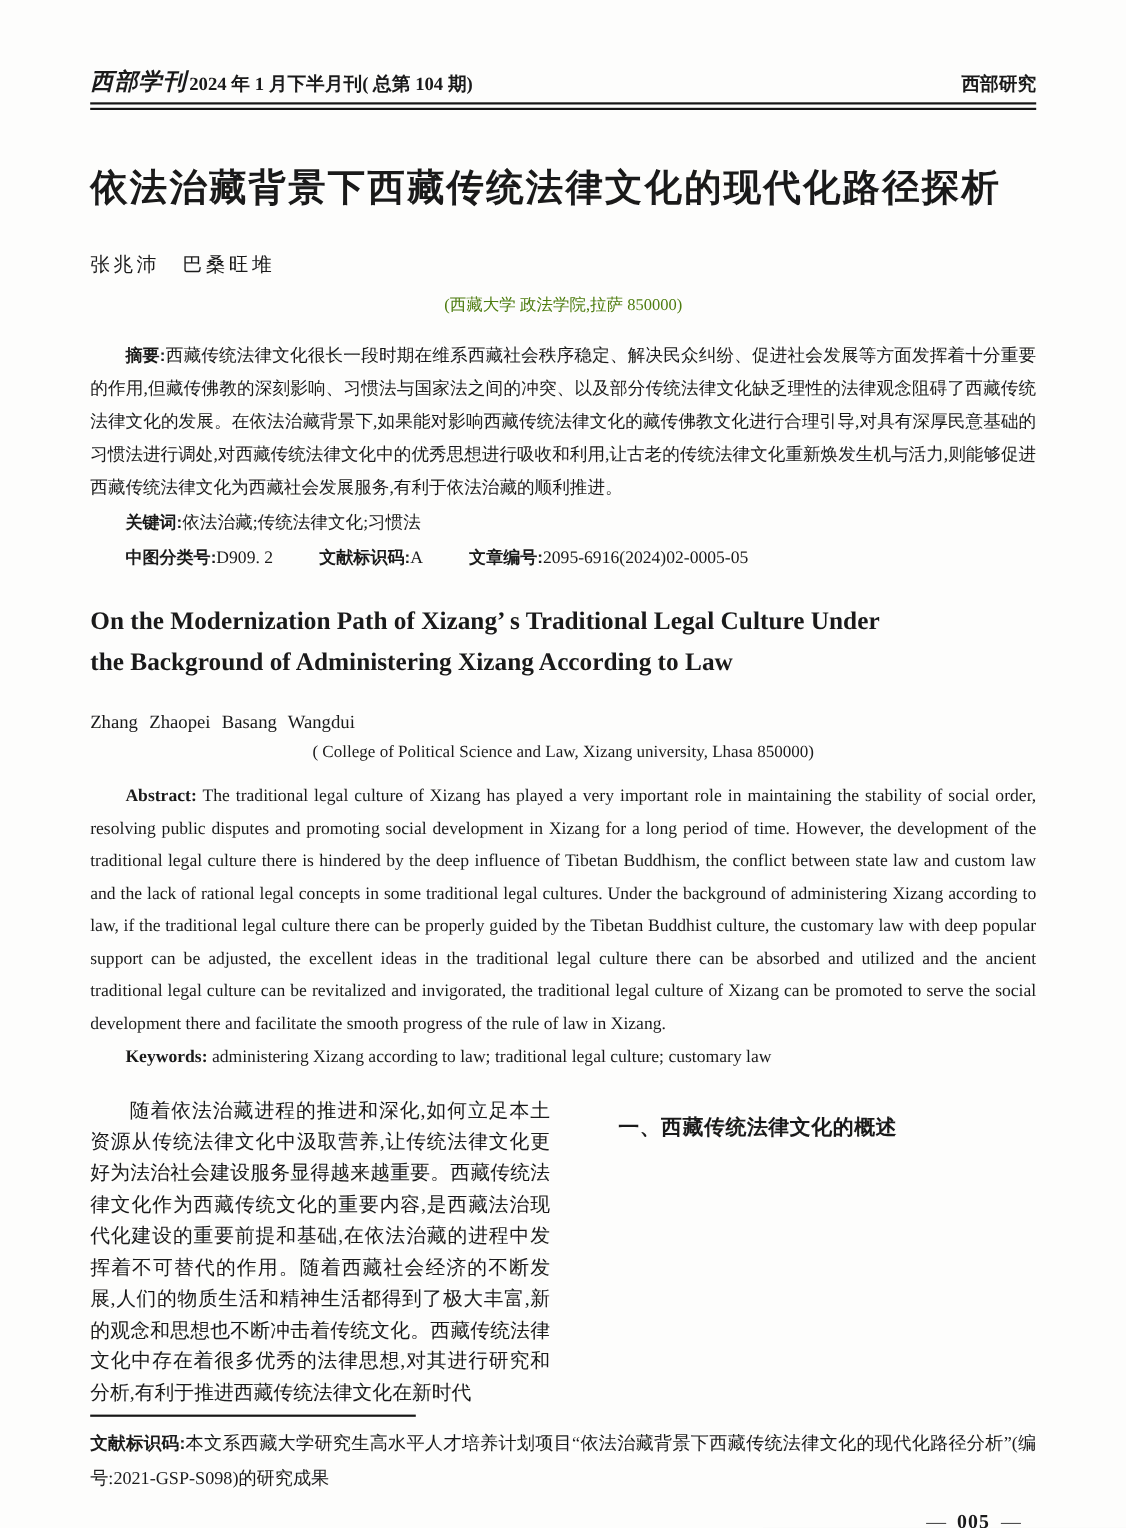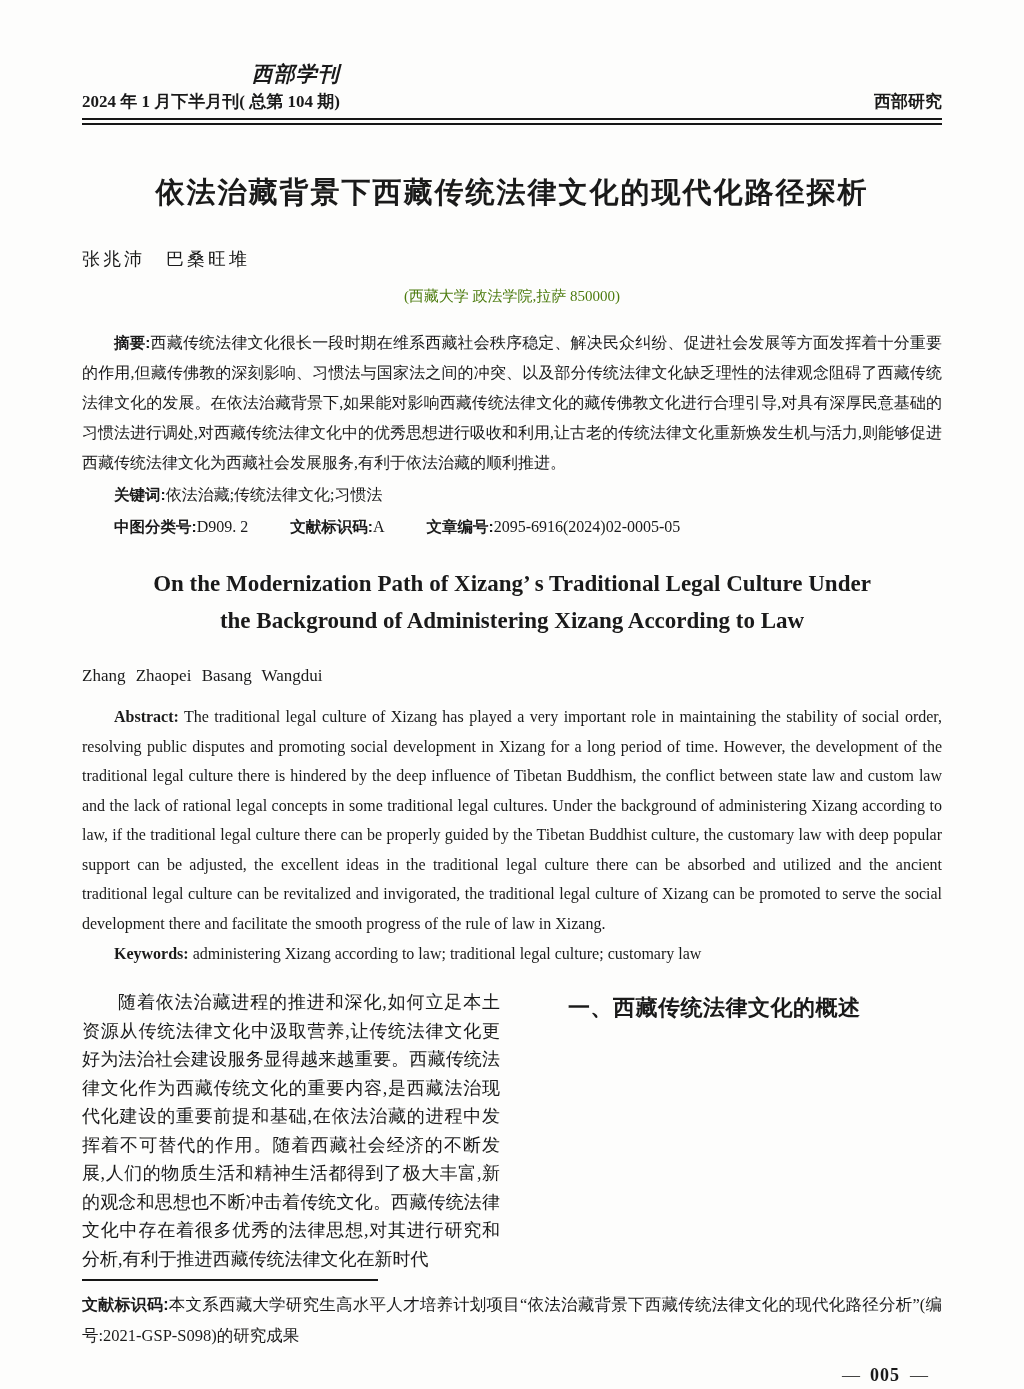--- a/index.html
+++ b/index.html
@@ -9,58 +9,58 @@
     margin:0 auto;
     background:#fdfdfc;
     color:#1a1a1a;
     box-sizing:border-box;
     padding:60px 82px 0 82px;
     font-family:"Liberation Serif","DejaVu Serif",serif;
     overflow:hidden;
   }
   
   .hdr{display:flex;justify-content:space-between;align-items:flex-end;font-size:17px;font-weight:bold;}
-  .hdr-left{display:flex;align-items:flex-end;gap:2px;flex-direction:column;}
+  .hdr-left{display:flex;align-items:flex-end;gap:2px;}
   .logo{font-size:21px;font-style:italic;font-weight:bold;font-family:"DejaVu Serif",serif;letter-spacing:1px;}
   .issue{font-family:"Liberation Serif",serif;font-weight:bold;}
   .hdr-right{font-weight:bold;}
   .rule-double{margin-top:5px;height:3px;border-top:2px solid #161616;border-bottom:2px solid #161616;}
   
   .title-cn{
-    margin:48px 0 0 0;text-align:center;
+    margin:48px 0 0 0;
     font-family:"Liberation Sans","DejaVu Sans",sans-serif;
-    font-size:29px;font-weight:bold;letter-spacing:2px;
+    font-size:34px;font-weight:bold;letter-spacing:2px;
   }
   .authors-cn{margin-top:34px;text-align:left;font-size:18px;letter-spacing:3px;}
   .affil-cn{margin-top:16px;text-align:center;font-size:15px;color:#4d7c0f;}
   
   .abstract-cn{margin:22px 0 0 0;font-size:16px;line-height:30px;text-align:justify;text-indent:2em;}
   .abstract-cn b,.keywords-cn b,.clc-line b{font-family:"Liberation Sans","DejaVu Sans",sans-serif;font-size:15.5px;}
   .keywords-cn{margin:2px 0 0 0;font-size:16px;line-height:29px;text-indent:2em;}
   .clc-line{margin:3px 0 0 0;font-size:16px;line-height:29px;text-indent:2em;}
   .clc-gap{margin-left:42px;}
   
   .title-en{
-    margin:24px 0 0 0;text-align:center;
+    margin:24px 0 0 0;
     font-size:23px;line-height:37px;font-weight:bold;
     font-family:"Liberation Serif","DejaVu Serif",serif;
   }
   .authors-en{margin-top:27px;text-align:left;font-size:17px;word-spacing:6px;}
   .affil-en{margin-top:8px;text-align:center;font-size:15.5px;}
   .abstract-en{margin:16px 0 0 0;font-size:16px;line-height:29.5px;text-align:justify;text-indent:2em;}
   .abstract-en b,.keywords-en b{font-family:"Liberation Serif",serif;}
   .keywords-en{margin:1px 0 0 0;font-size:16px;line-height:29px;text-indent:2em;}
   
   .columns{display:flex;gap:24px;margin-top:20px;}
   .col{flex:1 1 0;min-width:0;}
   .body-p{margin:0;font-size:18px;line-height:28.5px;text-align:justify;}
   .indent{text-indent:2em;}
   .body-p sup{font-size:11px;vertical-align:super;line-height:0;}
   .sec-heading{
-    margin:5px 0;font-size:22px;line-height:29px;font-weight:bold;
+    margin:16px 0;font-size:19px;line-height:29px;font-weight:bold;
     font-family:Liberation Serif, serif;
     text-indent:2em;letter-spacing:0.5px;
   }
   
   .footnote-area{margin-top:6px;}
   .footnote-rule{width:296px;border-top:2px solid #161616;}
   .footnote{margin:8px 0 0 0;font-size:16.5px;line-height:31px;text-align:justify;}
   .footnote b{font-family:"Liberation Sans","DejaVu Sans",sans-serif;font-size:16px;}
   
   .page-number{margin-top:14px;text-align:right;font-size:18px;padding-right:14px;}
@@ -86,20 +86,21 @@
   <div class="affil-cn">(西藏大学 政法学院,拉萨 850000)</div>
 
   <p class="abstract-cn"><b>摘要:</b><span>西藏传统法律文化很长一段时期在维系西藏社会秩序稳定、解决民众纠纷、促进社会发展等方面发挥着十分重要的作用,但藏传佛教的深刻影响、习惯法与国家法之间的冲突、以及部分传统法律文化缺乏理性的法律观念阻碍了西藏传统法律文化的发展。在依法治藏背景下,如果能对影响西藏传统法律文化的藏传佛教文化进行合理引导,对具有深厚民意基础的习惯法进行调处,对西藏传统法律文化中的优秀思想进行吸收和利用,让古老的传统法律文化重新焕发生机与活力,则能够促进西藏传统法律文化为西藏社会发展服务,有利于依法治藏的顺利推进。</span></p>
 
   <p class="keywords-cn"><b>关键词:</b><span>依法治藏;传统法律文化;习惯法</span></p>
 
   <p class="clc-line"><b>中图分类号:</b><span>D909. 2</span><b class="clc-gap">文献标识码:</b><span>A</span><b class="clc-gap">文章编号:</b><span>2095-6916(2024)02-0005-05</span></p>
 
   <h2 class="title-en"><span>On the Modernization Path of Xizang’ s Traditional Legal Culture Under</span><br><span>the Background of Administering Xizang According to Law</span></h2>
   <div class="authors-en">Zhang Zhaopei    Basang Wangdui</div>
+  <div class="affil-en">( College of Political Science and Law,  Xizang university,  Lhasa 850000)</div>
 
   <p class="abstract-en"><b>Abstract:</b><span> The traditional legal culture of Xizang has played a very important role in maintaining the stability of social order,  resolving public disputes and promoting social development in Xizang for a long period of time.  However,  the development of the traditional legal culture there is hindered by the deep influence of Tibetan Buddhism,  the conflict between state law and custom law and the lack of rational legal concepts in some traditional legal cultures.  Under the background of administering Xizang according to law,  if the traditional legal culture there can be properly guided by the Tibetan Buddhist culture,  the customary law with deep popular support can be adjusted,  the excellent ideas in the traditional legal culture there can be absorbed and utilized and the ancient traditional legal culture can be revitalized and invigorated,  the traditional legal culture of Xizang can be promoted to serve the social development there and facilitate the smooth progress of the rule of law in Xizang.</span></p>
 
   <p class="keywords-en"><b>Keywords:</b><span> administering Xizang according to law;  traditional legal culture;  customary law</span></p>
 
   <div class="columns">
     <div class="col">
       <p class="body-p indent">随着依法治藏进程的推进和深化,如何立足本土资源从传统法律文化中汲取营养,让传统法律文化更好为法治社会建设服务显得越来越重要。西藏传统法律文化作为西藏传统文化的重要内容,是西藏法治现代化建设的重要前提和基础,在依法治藏的进程中发挥着不可替代的作用。随着西藏社会经济的不断发展,人们的物质生活和精神生活都得到了极大丰富,新的观念和思想也不断冲击着传统文化。西藏传统法律文化中存在着很多优秀的法律思想,对其进行研究和分析,有利于推进西藏传统法律文化在新时代</p>
     </div>
     <div class="col">

